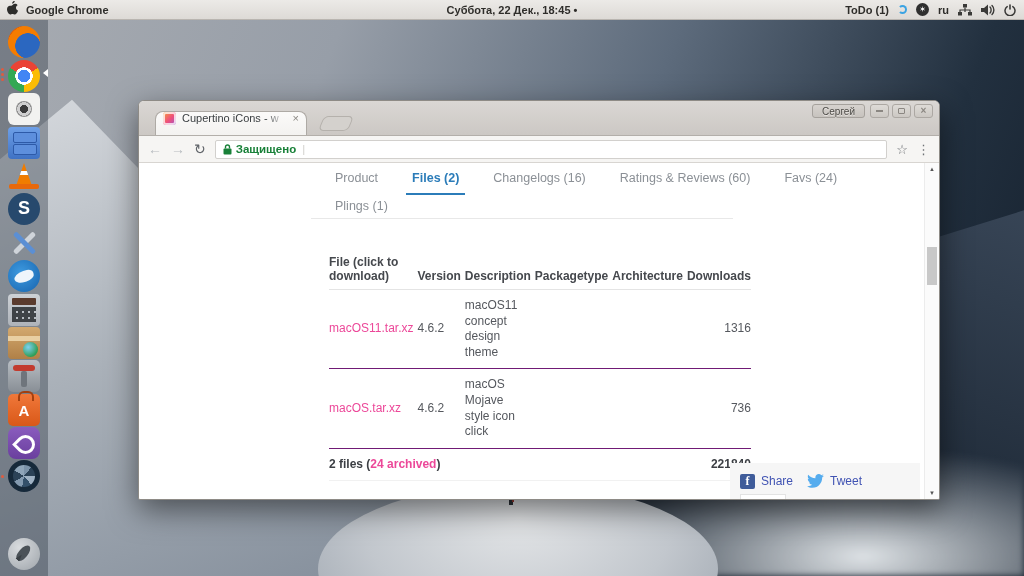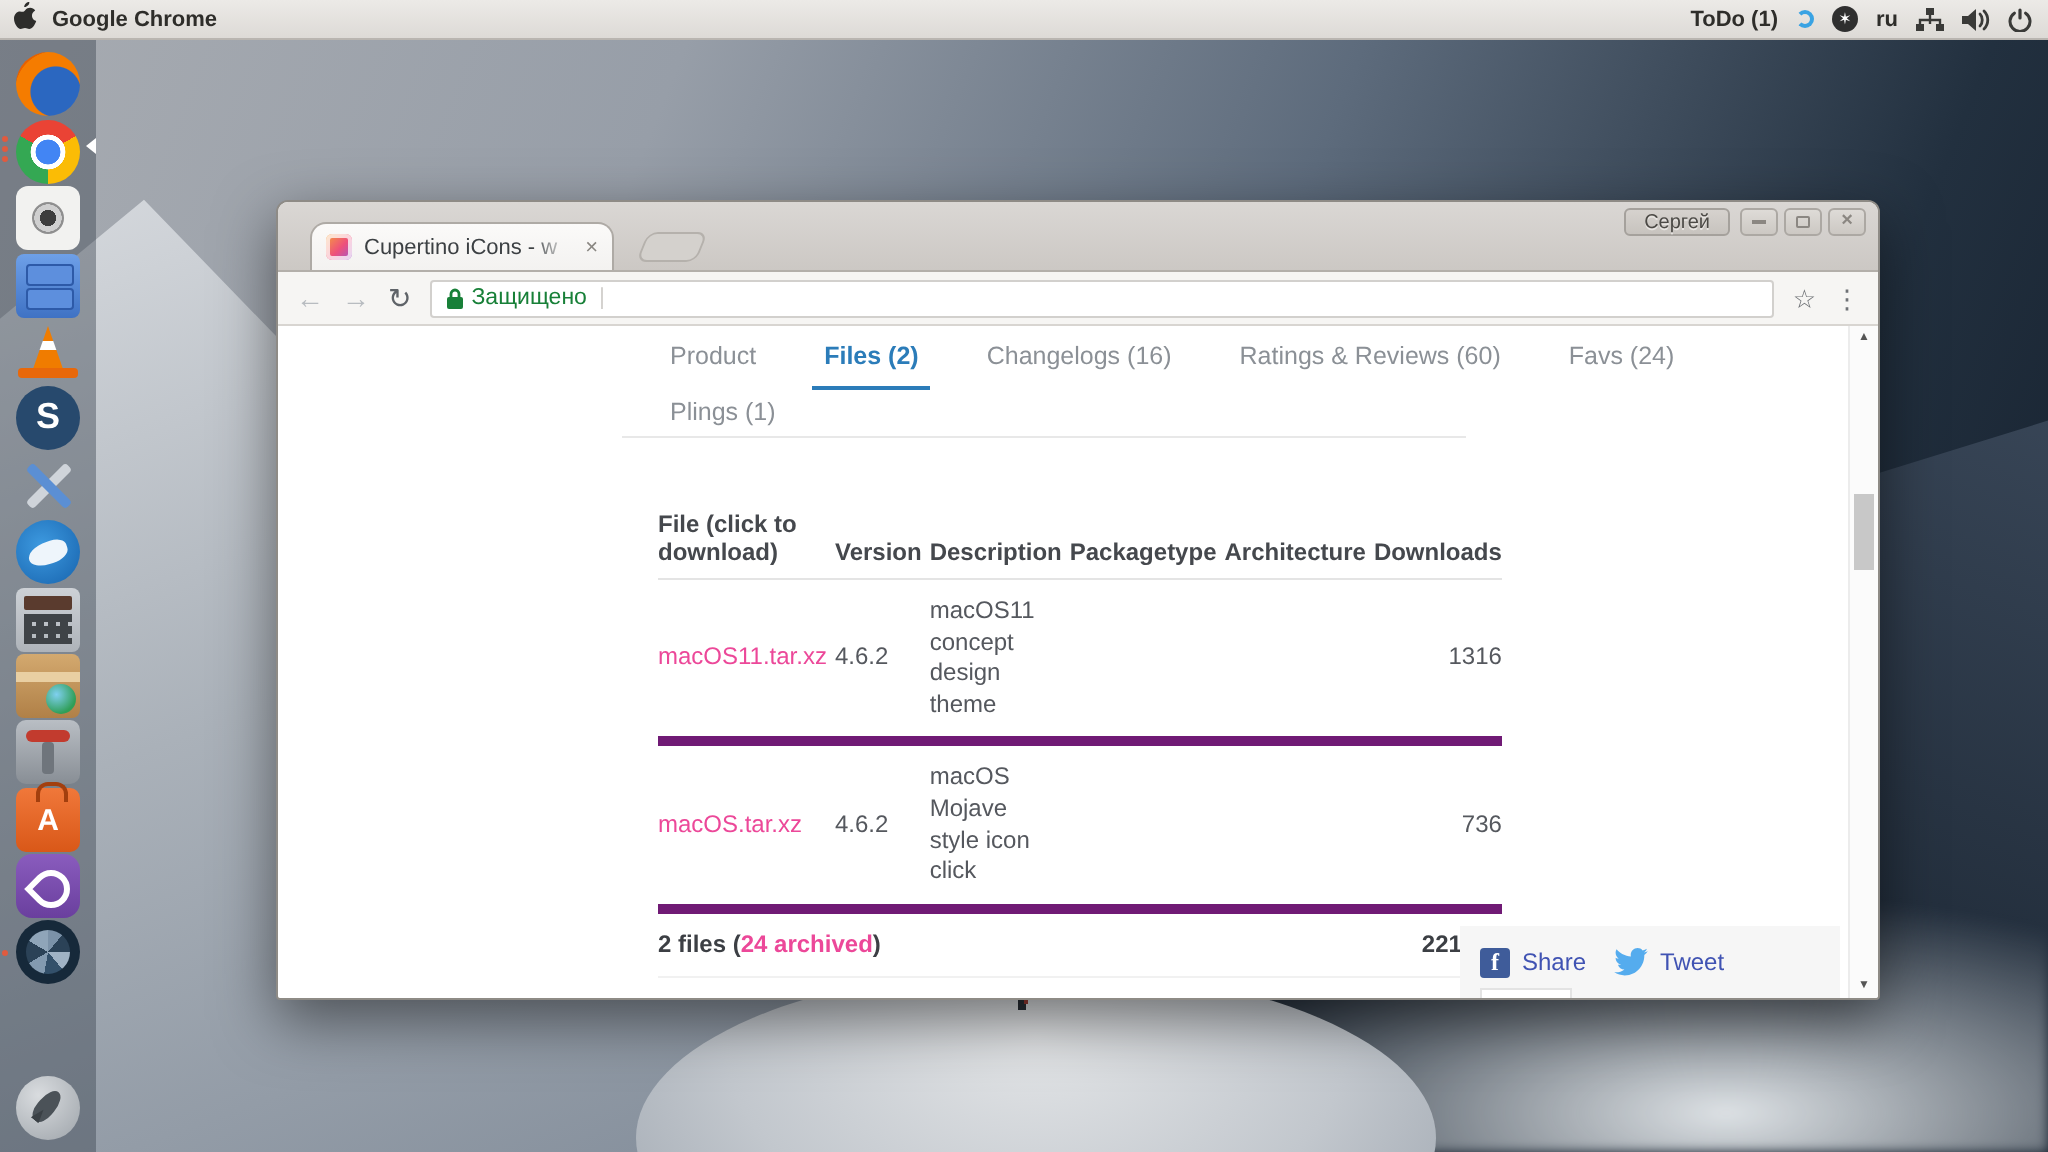--- a/index.html
+++ b/index.html
@@ -75,56 +75,56 @@
     background:conic-gradient(#7b92a8 0 40deg,#2b4257 40deg 90deg,#9fb2c4 90deg 140deg,#33506a 140deg 190deg,#839ab0 190deg 240deg,#2b4257 240deg 300deg,#8fa5b9 300deg 360deg); }
   .ic-rocket { background:radial-gradient(circle at 35% 30%, #d9dcdf, #9ea4aa); border-radius:50%; }
   .ic-rocket::before { content:""; position:absolute; left:11px; top:6px; width:9px; height:18px; background:#4b5258; border-radius:50% 50% 40% 40%; transform:rotate(40deg); }
   .ic-rocket::after { content:""; position:absolute; left:9px; top:16px; width:5px; height:7px; background:#3a4045; transform:rotate(40deg); clip-path:polygon(0 100%,50% 0,100% 100%); }
 
   
   .window { position:absolute; left:138px; top:100px; width:802px; height:400px; background:#fff;
     border:1px solid #8e8b86; border-radius:6px 6px 2px 2px; box-shadow:0 10px 30px rgba(0,0,0,.5); z-index:30; }
   .titlebar { position:relative; height:35px; background:linear-gradient(#dad7d4,#ccc8c4); border-bottom:1px solid #b3afaa; border-radius:5px 5px 0 0; }
   .btab { position:absolute; left:16px; bottom:0; width:152px; height:24px; background:linear-gradient(#fbfaf9,#f3f2f0);
-    border:1px solid #aeaaa5; border-bottom:none; border-radius:8px 8px 0 0; display:flex; align-items:center; gap:6px; padding:0 7px; }
+    border:1px solid #aeaaa5; border-bottom:none; border-radius:8px 8px 0 0; display:flex; align-items:flex-start; gap:6px; padding:0 7px; }
   .favicon { width:13px; height:13px; border-radius:3px; background:linear-gradient(135deg,#f6a13b 0%,#ee4f7b 55%,#9b59d0 100%); box-shadow:inset 0 0 0 2px rgba(255,255,255,.75); flex:none; }
   .btab .ttl { flex:1; font-size:11px; color:#3c4043; white-space:nowrap; overflow:hidden;
     -webkit-mask-image:linear-gradient(90deg,#000 80%,transparent 98%); }
   .btab .cls { font-size:11px; color:#8a8782; }
   .newtab { position:absolute; left:182px; bottom:4px; width:30px; height:15px; background:#d4d1cd; border:1px solid #b5b1ac; border-radius:5px; transform:skewX(-22deg); }
   .profile { position:absolute; right:74px; top:3px; height:14px; padding:0 9px; background:linear-gradient(#d6d2ce,#c7c3be);
     border:1px solid #a5a19c; border-radius:3px; font-size:10px; line-height:13px; color:#4c4a46; text-shadow:0 1px 0 #e8e5e2; }
   .winbtns { position:absolute; right:6px; top:3px; display:flex; gap:3px; }
   .wbtn { width:19px; height:14px; background:linear-gradient(#dedbd7,#ccc8c3); border:1px solid #aca8a3; border-radius:3px;
     display:flex; align-items:center; justify-content:center; }
   .wbtn .mini { width:7px; height:2px; background:#8b8782; }
   .wbtn .maxi { width:7px; height:6px; border:1.5px solid #8b8782; border-radius:1px; }
   .wbtn .xgl { font-size:10px; line-height:1; color:#8b8782; font-weight:bold; }
 
   .toolbar { height:27px; display:flex; align-items:center; gap:9px; background:#f6f5f3; border-bottom:1px solid #d8d5d1; padding:0 9px; }
   .navgl { font-size:14px; line-height:1; }
   .dis { color:#b8bcc0; } .ena { color:#5f6368; }
   .omnibox { flex:1; height:19px; background:#fff; border:1px solid #d2d0cd; border-radius:2px; display:flex; align-items:center; gap:6px; padding:0 7px; font-size:11.5px; }
-  .sec { color:#188038; font-weight:normal; display:flex; align-items:flex-end; gap:4px; }
+  .sec { color:#188038; font-weight:bold; display:flex; align-items:flex-end; gap:4px; }
   .osep { color:#d2d0cd; }
   .uhost { color:#202124; } .upath { color:#80868b; }
   .obtn { font-size:13px; color:#6e7175; }
 
   .content { position:relative; height:336px; background:#fff; overflow:hidden; font-size:12px; color:#55585e; border-radius:0 0 2px 2px; }
 
   .sitetabs { position:absolute; left:190px; top:6px; display:flex; }
   .stab { margin-right:22px; padding:2px 6px 8px; font-size:12.5px; color:#8b9096; white-space:nowrap; }
   .stab.active { color:#2b7cb9; font-weight:bold; border-bottom:2px solid #2b7cb9; }
   .sitetabs2 { position:absolute; left:190px; top:36px; }
   .tabdivider { position:absolute; left:172px; top:55px; width:422px; border-bottom:1px solid #e8e8e8; }
 
   .ftable { position:absolute; left:190px; top:86px; width:419px; border-collapse:collapse; font-size:12px; color:#55585e; }
   .ftable th { text-align:left; font-weight:bold; color:#45484d; padding:6px 4px 6px 0; vertical-align:bottom; border-bottom:1px solid #e4e4e4; }
   .ftable th.num, .ftable td.num { text-align:right; padding-right:0; }
-  .ftable td { padding:8px 4px 8px 0; vertical-align:middle; border-bottom:5px solid #701a75; line-height:1.3; }
+  .ftable td { padding:8px 4px 8px 0; vertical-align:middle; border-bottom:1px solid #701a75; line-height:1.3; }
   .ftable a { color:#ec4899; text-decoration:none; white-space:nowrap; }
   .ftable tr.total td { border-top:1px solid #ddd; border-bottom:1px solid #f1f1f1; font-weight:bold; color:#3c3f44; }
   .ftable tr.total a { font-weight:bold; }
 
   .sharepanel { position:absolute; right:19px; bottom:0; width:190px; height:36px; background:#f6f6f6; display:flex; align-items:center; gap:6px; padding:0 10px; }
   .fbicon { width:15px; height:15px; background:#3f5c9a; border-radius:2px; color:#fff; font-family:"Liberation Serif",serif; font-weight:bold; font-size:12px; text-align:center; line-height:15px; }
   .sharelink { color:#4053b3; font-size:12px; text-decoration:none; margin-right:8px; }
   .twicon { width:17px; height:14px; }
   .counterstub { position:absolute; left:10px; bottom:0; width:46px; height:5px; background:#fff; border:1px solid #e3e3e3; border-bottom:none; }
 
@@ -151,20 +151,21 @@
 <div class="panel">
   <div class="left">
     <span>
       <svg width="13" height="15" viewBox="0 0 13 15">
           <path d="M6.6 4.1c1.4-1.8 3.9-1.5 5 .1-2.4 1.3-2 4.5.5 5.3-.6 1.9-2 4-3.5 4-.8 0-1.1-.5-2.1-.5s-1.4.5-2.2.5C2.8 13.5 1 10.8 1 8.3 1 6 2.5 4.7 4 4.7c.9 0 1.7.6 2.6-.6z" fill="#2d2d2b"></path>
           <path d="M8.4 1.2C7.8 2 6.8 2.6 6.1 2.5 6 1.6 6.8.6 7.5.2 7.9 0 8.4-.1 8.7 0c0 .4-.1.9-.3 1.2z" fill="#2d2d2b"></path>
         </svg>
     </span>
     <span>Google Chrome</span>
   </div>
+  <div class="center">Суббота, 22 Дек., 18:45 •</div>
   <div class="right">
     <span>ToDo (1)</span>
     <span class="spinner"></span>
     <span class="starbadge">✶</span>
     <span>ru</span>
     <span class="trayicon">
       <svg width="14" height="12" viewBox="0 0 14 12">
           <rect x="5" y="0" width="4" height="3.5" fill="#3a3a38"></rect>
           <rect x="0" y="8" width="4" height="3.5" fill="#3a3a38"></rect>
           <rect x="10" y="8" width="4" height="3.5" fill="#3a3a38"></rect>

